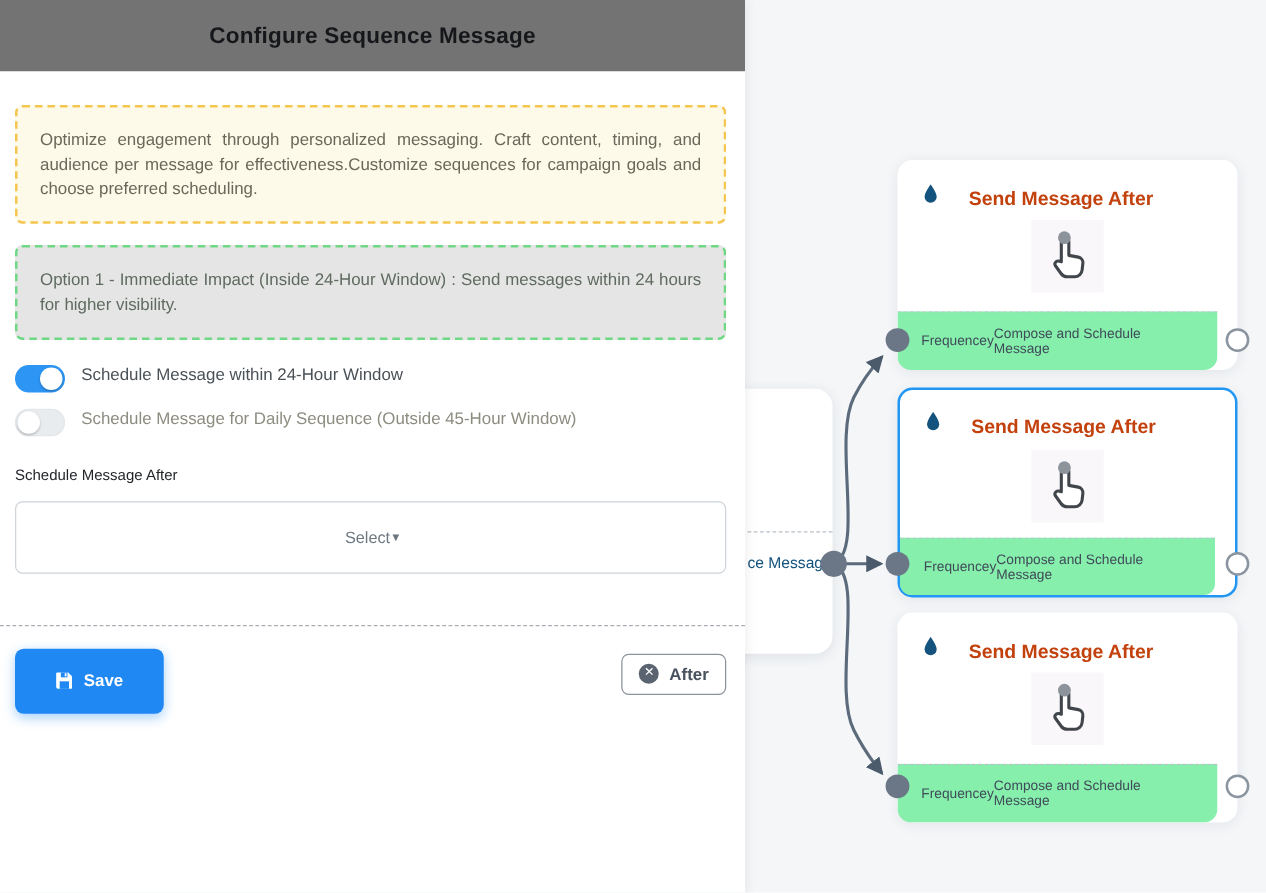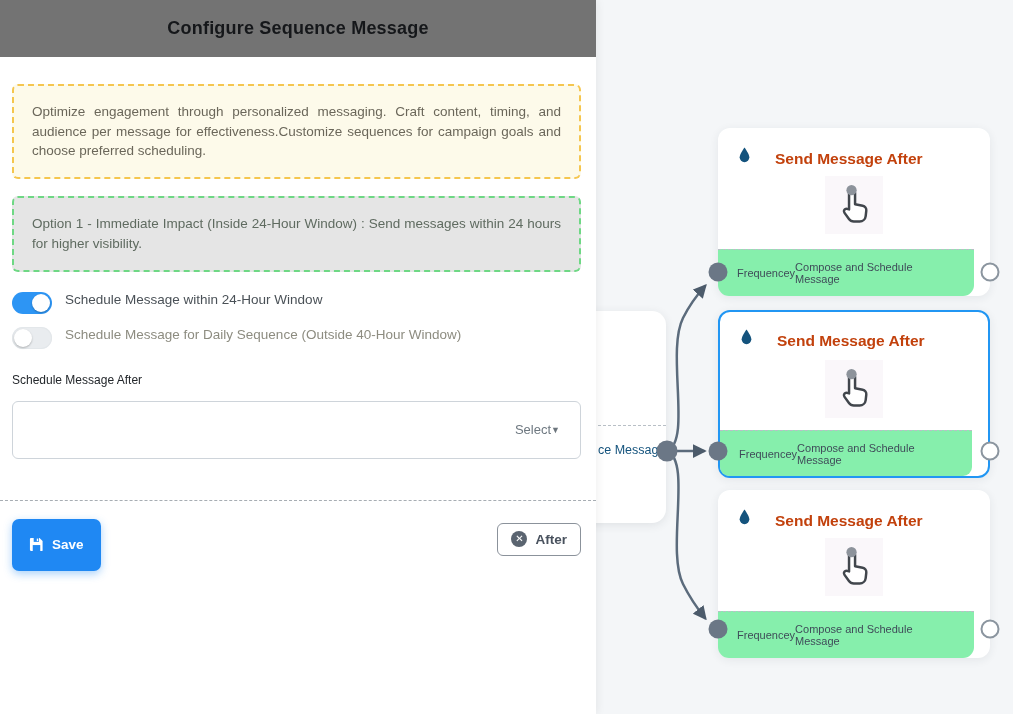--- a/index.html
+++ b/index.html
@@ -39,32 +39,32 @@
   .switch.off { background:#e9ecef; box-shadow:inset 0 0 0 1px #e3e7ea; }
   .knob { position:absolute; top:2px; width:18px; height:18px; border-radius:50%; background:#fff; box-shadow:0 1px 2px rgba(0,0,0,.25); }
   .switch.on  .knob { right:2px; }
   .switch.off .knob { left:2px; }
   .toggle-label-on  { font-size:13.5px; color:#4a5157; }
   .toggle-label-off { font-size:13.5px; color:#8d8c80; }
 
   .field-label { margin-top:24px; font-size:12px; color:#23272b; }
   .select {
     margin-top:14px; height:58px; border:1px solid #ced4da; border-radius:6px;
-    display:flex; align-items:center; justify-content:flex-end;
+    display:flex; align-items:center; justify-content:center;
     padding:0 20px 0 24px; background:#fff; cursor:pointer;
   }
   .select-value { font-size:13px; color:#6e7880; }
   .caret { font-size:9px; color:#6c757d; }
 
   .footer-divider { margin-top:41px; border-top:1px dashed #a7adb3; width:100%; }
   .actions { margin-top:18px; display:flex; justify-content:space-between; align-items:flex-start; padding:0 15px 0 12px; }
   .btn-save {
     display:flex; align-items:center; gap:8px; background:#1f88f3; color:#fff;
     font-family:inherit; font-weight:700; font-size:13.5px; border:none; border-radius:7px;
-    height:52px; padding:0 17px; box-shadow:0 3px 9px rgba(31,136,243,.38); cursor:pointer;
+    height:52px; padding:0 32px; box-shadow:0 3px 9px rgba(31,136,243,.38); cursor:pointer;
   }
   .btn-close {
     display:flex; align-items:center; gap:8px; background:#fff; color:#49525e;
     font-family:inherit; font-weight:600; font-size:13.5px; border:1px solid #8b929b;
     border-radius:6px; height:33px; padding:0 13px; cursor:pointer; margin-top:4px;
   }
   .close-circle {
     width:16px; height:16px; border-radius:50%; background:#5a6470; color:#fff;
     font-size:10px; line-height:16px; text-align:center; font-weight:700; flex:0 0 auto;
   }
@@ -215,21 +215,21 @@
       <div class="switch on">
         <div class="knob"></div>
       </div>
       <span class="toggle-label-on">Schedule Message within 24-Hour Window</span>
     </div>
 
     <div class="toggle-row second">
       <div class="switch off">
         <div class="knob"></div>
       </div>
-      <span class="toggle-label-off">Schedule Message for Daily Sequence (Outside 40-Hour Window)</span>
+      <span class="toggle-label-off">Schedule Message for Daily Sequence (Outside 45-Hour Window)</span>
     </div>
 
     <div class="field-label">Schedule Message After</div>
 
     <div class="select">
       <span class="select-value">Select</span>
       <span class="caret">▼</span>
     </div>
   </div>
 

